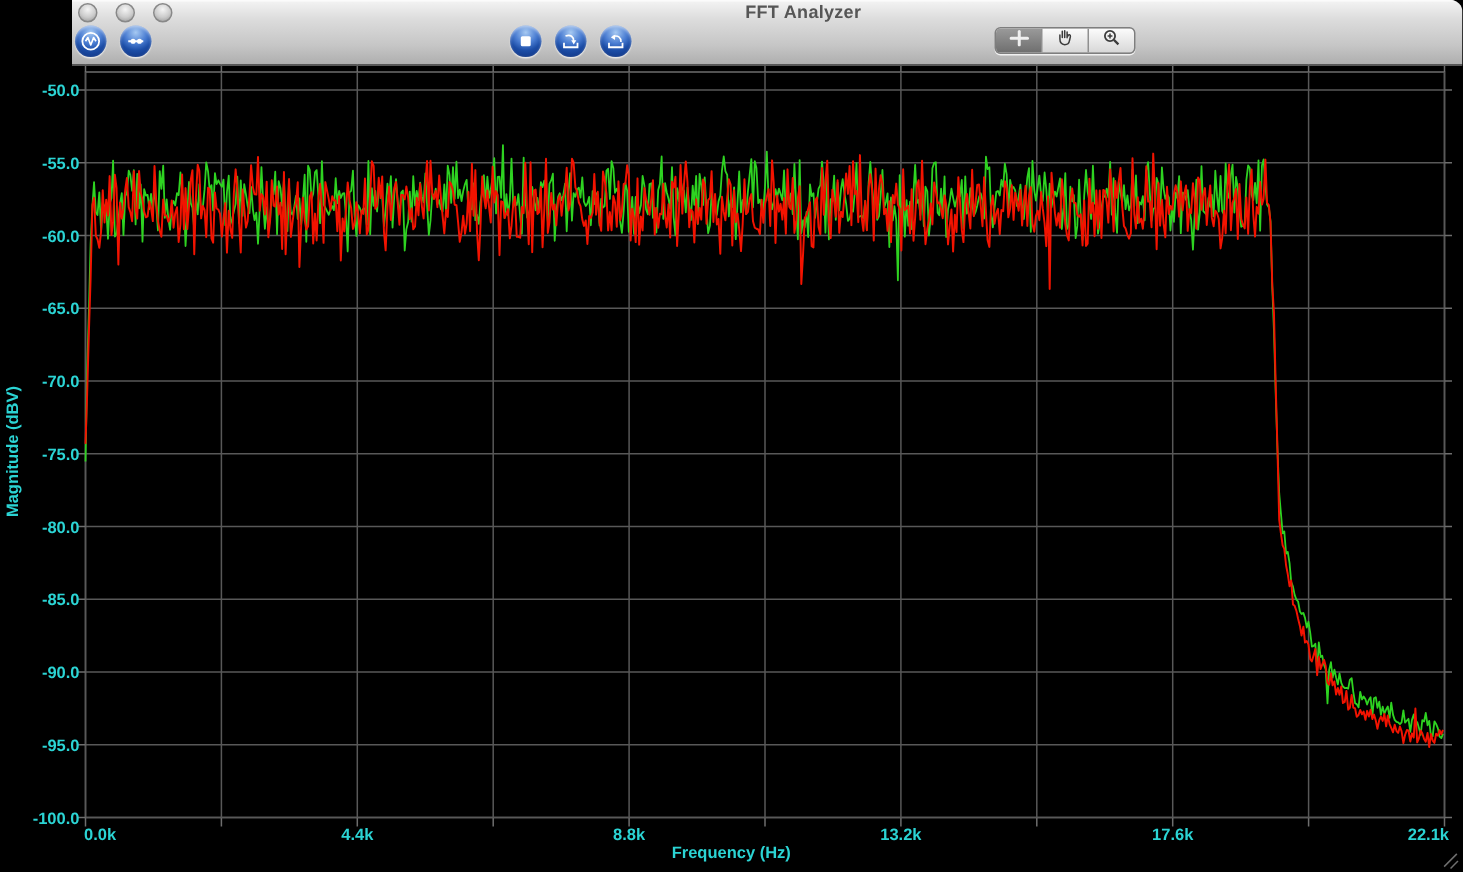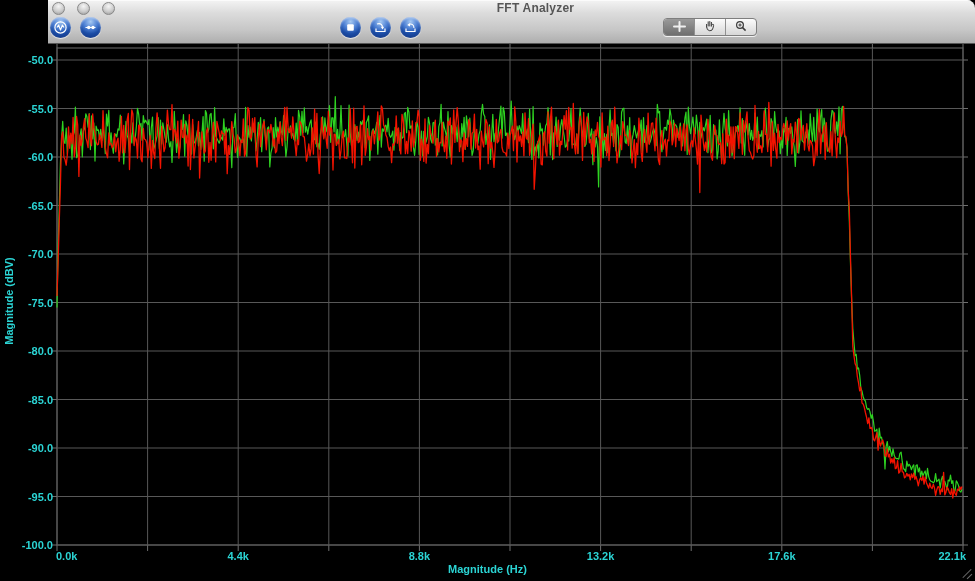--- a/index.html
+++ b/index.html
@@ -129,21 +129,21 @@
       <text x="53" y="549" fill="#2bd4d4" font-size="11px" font-weight="bold" font-family="&quot;Liberation Sans&quot;,sans-serif" text-anchor="end">-100.0</text>
       <text x="56" y="560" fill="#2bd4d4" font-size="11px" font-weight="bold" font-family="&quot;Liberation Sans&quot;,sans-serif" text-anchor="start">0.0k</text>
       <text x="238.2" y="560" fill="#2bd4d4" font-size="11px" font-weight="bold" font-family="&quot;Liberation Sans&quot;,sans-serif" text-anchor="middle">4.4k</text>
       <text x="419.4" y="560" fill="#2bd4d4" font-size="11px" font-weight="bold" font-family="&quot;Liberation Sans&quot;,sans-serif" text-anchor="middle">8.8k</text>
       <text x="600.6" y="560" fill="#2bd4d4" font-size="11px" font-weight="bold" font-family="&quot;Liberation Sans&quot;,sans-serif" text-anchor="middle">13.2k</text>
       <text x="781.8" y="560" fill="#2bd4d4" font-size="11px" font-weight="bold" font-family="&quot;Liberation Sans&quot;,sans-serif" text-anchor="middle">17.6k</text>
       <text x="966" y="560" fill="#2bd4d4" font-size="11px" font-weight="bold" font-family="&quot;Liberation Sans&quot;,sans-serif" text-anchor="end">22.1k</text>
       <polyline points="57.0,307.6 58.1,246.0 59.3,206.4 60.4,162.8 61.6,137.4 62.7,121.4 63.9,141.6 65.0,143.4 66.2,128.2 67.4,154.2 68.5,135.0 69.7,137.8 70.8,138.3 72.0,159.2 73.1,136.0 74.3,132.2 75.4,107.1 76.6,157.7 77.7,156.0 78.9,146.5 80.0,136.1 81.2,128.8 82.3,156.8 83.5,130.9 84.6,128.6 85.8,113.8 86.9,116.6 88.1,127.2 89.2,113.5 90.4,149.6 91.5,115.9 92.7,138.9 93.8,122.9 95.0,161.1 96.1,126.1 97.3,130.4 98.4,129.9 99.6,139.4 100.7,129.3 101.9,140.5 103.0,125.1 104.2,137.9 105.3,153.6 106.5,114.1 107.6,125.9 108.8,110.4 109.9,145.2 111.1,132.9 112.2,145.7 113.4,153.2 114.5,137.3 115.7,134.0 116.8,136.9 118.0,128.8 119.1,130.1 120.3,115.0 121.4,128.6 122.6,134.5 123.7,164.0 124.9,141.8 126.0,121.3 127.2,135.6 128.3,138.5 129.5,153.3 130.6,132.9 131.8,142.9 132.9,122.8 134.1,143.8 135.2,138.6 136.4,126.1 137.5,108.3 138.7,114.3 139.8,126.7 141.0,123.4 142.1,140.3 143.3,115.5 144.4,122.8 145.6,120.2 146.7,122.6 147.9,124.6 149.0,119.7 150.2,150.1 151.3,128.0 152.5,117.1 153.6,149.5 154.8,145.6 155.9,141.1 157.1,135.9 158.2,117.7 159.4,148.6 160.5,120.2 161.7,143.9 162.8,122.8 164.0,129.8 165.1,137.4 166.3,142.1 167.4,124.6 168.6,139.7 169.7,146.8 170.9,141.7 172.0,162.5 173.2,137.5 174.3,111.4 175.5,136.6 176.6,152.5 177.8,138.1 178.9,153.4 180.1,145.4 181.2,129.5 182.4,129.5 183.5,114.5 184.7,156.2 185.8,120.8 187.0,125.5 188.1,137.3 189.3,119.7 190.4,145.1 191.6,154.1 192.7,124.5 193.9,141.6 195.0,143.1 196.2,137.6 197.3,130.6 198.5,146.0 199.6,132.3 200.8,149.4 201.9,134.0 203.1,116.5 204.2,161.2 205.4,110.5 206.5,113.2 207.7,132.5 208.8,129.1 210.0,114.9 211.1,113.4 212.3,131.5 213.4,148.8 214.6,107.5 215.7,136.3 216.9,138.5 218.0,140.7 219.2,143.2 220.3,139.7 221.5,137.4 222.6,140.1 223.8,118.8 224.9,135.5 226.1,127.3 227.2,132.0 228.4,129.1 229.5,128.8 230.7,145.0 231.8,167.6 233.0,128.3 234.1,127.3 235.3,113.7 236.4,143.3 237.6,157.4 238.7,136.7 239.9,138.6 241.0,142.2 242.2,139.1 243.3,138.9 244.5,149.8 245.6,107.3 246.8,156.2 247.9,125.5 249.1,137.2 250.2,127.2 251.4,141.0 252.5,126.7 253.7,123.9 254.8,131.7 256.0,150.8 257.1,139.7 258.3,122.4 259.4,131.8 260.6,117.5 261.7,151.7 262.9,129.3 264.0,119.5 265.2,134.5 266.3,142.9 267.5,128.2 268.6,127.0 269.8,167.0 270.9,152.9 272.1,148.0 273.2,127.7 274.4,147.8 275.5,117.5 276.7,136.9 277.8,127.2 279.0,133.8 280.1,121.7 281.3,131.1 282.4,134.9 283.6,115.6 284.7,136.6 285.9,156.6 287.0,147.1 288.2,128.7 289.3,132.3 290.5,125.8 291.6,136.3 292.8,133.4 293.9,139.3 295.1,141.0 296.2,123.0 297.4,141.5 298.5,110.4 299.7,116.8 300.8,135.3 302.0,111.4 303.1,132.7 304.3,107.8 305.4,132.1 306.5,126.5 307.7,134.1 308.8,127.4 310.0,122.7 311.1,119.9 312.3,141.1 313.4,139.1 314.6,139.6 315.7,122.2 316.9,146.8 318.0,143.2 319.2,149.3 320.3,134.9 321.5,127.7 322.6,116.8 323.8,137.6 324.9,117.8 326.1,131.9 327.2,126.3 328.4,118.3 329.5,105.5 330.7,142.3 331.8,117.9 333.0,117.8 334.1,131.9 335.3,96.7 336.4,145.3 337.6,129.4 338.7,143.6 339.9,133.4 341.0,105.7 342.2,137.9 343.3,134.7 344.5,136.7 345.6,129.5 346.8,144.4 347.9,155.9 349.1,105.1 350.2,132.6 351.4,145.1 352.5,142.2 353.7,138.4 354.8,124.6 356.0,132.6 357.1,140.3 358.3,132.0 359.4,141.0 360.6,121.5 361.7,124.7 362.9,120.4 364.0,128.4 365.2,147.4 366.3,122.6 367.5,120.1 368.6,115.8 369.8,160.5 370.9,141.1 372.1,131.1 373.2,128.8 374.4,133.5 375.5,130.3 376.7,122.4 377.8,154.2 379.0,127.2 380.1,115.4 381.3,147.1 382.4,128.8 383.6,131.2 384.7,126.5 385.9,125.1 387.0,131.8 388.2,118.3 389.3,134.5 390.5,137.3 391.6,135.6 392.8,131.2 393.9,150.2 395.1,127.4 396.2,136.0 397.4,128.8 398.5,130.0 399.7,150.3 400.8,132.6 402.0,138.4 403.1,137.4 404.3,113.8 405.4,112.5 406.6,132.6 407.7,107.4 408.9,112.1 410.0,128.5 411.2,125.8 412.3,129.2 413.5,147.9 414.6,155.3 415.8,140.4 416.9,121.8 418.1,127.1 419.2,154.5 420.4,143.5 421.5,131.2 422.7,155.9 423.8,131.3 425.0,132.6 426.1,142.1 427.3,136.8 428.4,117.3 429.6,123.7 430.7,139.4 431.9,142.8 433.0,122.7 434.2,122.2 435.3,145.2 436.5,138.6 437.6,155.0 438.8,126.6 439.9,122.7 441.1,104.3 442.2,145.9 443.4,122.1 444.5,128.1 445.7,132.6 446.8,139.3 448.0,111.5 449.1,145.0 450.3,156.9 451.4,125.5 452.6,134.0 453.7,119.3 454.9,127.0 456.0,127.0 457.2,141.6 458.3,124.9 459.5,137.2 460.6,146.8 461.8,123.7 462.9,136.6 464.1,117.3 465.2,149.3 466.4,115.9 467.5,123.6 468.7,136.8 469.8,118.2 471.0,139.7 472.1,155.4 473.3,150.4 474.4,128.2 475.6,141.1 476.7,139.1 477.9,143.3 479.0,134.4 480.2,130.3 481.3,113.7 482.5,104.3 483.6,114.1 484.8,116.6 485.9,144.3 487.1,133.5 488.2,138.1 489.4,124.9 490.5,159.4 491.7,134.6 492.8,114.3 494.0,141.6 495.1,133.5 496.3,132.6 497.4,142.7 498.6,127.8 499.7,117.3 500.9,106.1 502.0,138.2 503.2,107.5 504.3,112.0 505.5,135.4 506.6,133.1 507.8,139.2 508.9,140.0 510.1,123.0 511.2,101.1 512.4,133.7 513.5,129.5 514.7,139.6 515.8,134.9 517.0,126.1 518.1,131.5 519.3,125.7 520.4,129.3 521.6,133.5 522.7,113.6 523.9,142.6 525.0,126.4 526.2,136.2 527.3,129.0 528.5,142.7 529.6,109.2 530.8,137.1 531.9,159.5 533.1,106.7 534.2,155.5 535.4,146.8 536.5,151.4 537.7,141.3 538.8,158.0 540.0,123.0 541.1,130.8 542.3,128.8 543.4,145.2 544.6,135.0 545.7,125.7 546.9,123.4 548.0,107.7 549.2,122.9 550.3,155.1 551.5,116.1 552.6,159.6 553.8,132.8 554.9,134.1 556.1,117.1 557.2,146.5 558.4,121.7 559.5,140.2 560.7,126.0 561.8,119.5 563.0,129.2 564.1,135.9 565.3,147.2 566.4,146.0 567.6,139.6 568.7,141.1 569.9,127.8 571.0,108.7 572.2,144.8 573.3,144.3 574.5,143.8 575.6,145.5 576.8,134.0 577.9,153.3 579.1,121.7 580.2,108.0 581.4,124.6 582.5,137.0 583.7,128.2 584.8,146.5 586.0,144.1 587.1,130.4 588.3,113.3 589.4,138.7 590.6,134.6 591.7,128.9 592.9,164.7 594.0,131.6 595.2,147.0 596.3,137.5 597.5,146.8 598.6,186.9 599.8,116.8 600.9,150.9 602.1,130.0 603.2,157.8 604.4,133.5 605.5,150.5 606.7,134.4 607.8,152.7 609.0,128.0 610.1,109.9 611.3,135.4 612.4,133.2 613.6,143.4 614.7,127.2 615.9,150.8 617.0,124.5 618.2,127.5 619.3,157.0 620.5,144.3 621.6,112.2 622.8,108.6 623.9,108.2 625.1,141.8 626.2,143.5 627.4,125.8 628.5,144.3 629.7,117.6 630.8,158.0 632.0,139.6 633.1,134.4 634.3,125.7 635.4,131.7 636.6,137.8 637.7,133.2 638.9,128.8 640.0,130.9 641.2,120.0 642.3,152.3 643.5,117.6 644.6,142.4 645.8,137.9 646.9,125.5 648.1,134.6 649.2,143.9 650.4,141.3 651.5,137.0 652.7,131.3 653.8,128.8 655.0,133.7 656.1,145.7 657.3,104.4 658.4,112.8 659.6,111.5 660.7,141.3 661.9,151.6 663.0,139.0 664.2,127.9 665.3,127.3 666.5,130.3 667.6,120.0 668.8,124.5 669.9,109.1 671.1,116.2 672.2,140.8 673.4,120.0 674.5,125.4 675.7,124.7 676.8,127.0 678.0,137.4 679.1,130.8 680.3,123.1 681.4,138.3 682.6,146.0 683.7,131.4 684.9,118.2 686.0,112.1 687.2,154.5 688.3,107.2 689.5,126.9 690.6,133.7 691.8,124.9 692.9,117.1 694.1,130.2 695.2,133.9 696.4,115.0 697.5,126.0 698.7,143.6 699.8,122.4 701.0,138.2 702.1,132.3 703.3,127.7 704.4,131.0 705.6,124.6 706.7,119.0 707.9,152.7 709.0,138.6 710.2,115.4 711.3,152.8 712.5,150.4 713.6,124.5 714.8,134.3 715.9,130.0 717.1,158.8 718.2,150.6 719.4,119.8 720.5,144.4 721.7,160.0 722.8,130.3 724.0,113.3 725.1,127.8 726.3,134.6 727.4,146.0 728.6,110.5 729.7,135.7 730.9,134.5 732.0,155.8 733.2,149.2 734.3,138.8 735.5,131.8 736.6,130.8 737.8,125.7 738.9,131.7 740.1,107.9 741.2,143.1 742.4,118.7 743.5,141.6 744.7,155.3 745.8,121.3 747.0,128.5 748.1,135.0 749.3,123.5 750.4,139.4 751.6,130.3 752.7,140.3 753.9,136.8 755.0,113.0 756.2,137.5 757.3,117.0 758.5,148.8 759.6,134.7 760.8,136.3 761.9,130.7 763.1,146.9 764.2,113.8 765.4,108.1 766.5,127.7 767.7,147.2 768.8,139.6 770.0,138.3 771.1,118.6 772.3,122.6 773.4,145.4 774.6,111.6 775.7,125.8 776.9,132.5 778.0,129.4 779.2,131.6 780.3,153.7 781.5,138.3 782.6,147.9 783.8,128.2 784.9,132.0 786.1,117.4 787.2,155.4 788.4,128.4 789.5,129.1 790.7,133.3 791.8,126.8 793.0,139.6 794.1,146.6 795.3,166.4 796.4,144.3 797.6,119.7 798.7,153.1 799.9,141.7 801.0,110.8 802.2,140.8 803.3,141.9 804.5,143.3 805.6,132.0 806.8,137.9 807.9,129.9 809.1,144.3 810.2,113.8 811.4,131.1 812.5,141.1 813.7,117.3 814.8,140.8 816.0,143.1 817.1,109.0 818.3,128.1 819.4,132.0 820.6,116.6 821.7,109.7 822.9,141.7 824.0,118.0 825.2,125.0 826.3,141.2 827.5,151.2 828.6,150.7 829.8,149.0 830.9,120.1 832.1,110.3 833.2,112.0 834.4,129.9 835.5,133.5 836.7,121.9 837.8,135.5 839.0,106.9 840.1,153.8 841.3,110.3 842.4,106.3 843.6,124.0 844.7,136.4 845.9,138.3 847.0,147.6 848.2,191.9 849.3,220.4 850.5,263.7 851.6,298.7 852.8,328.8 853.9,341.7 855.1,355.6 856.2,354.3 857.4,369.0 858.5,367.9 859.7,375.4 860.8,387.9 862.0,391.1 863.1,396.6 864.3,399.8 865.4,401.0 866.6,407.6 867.7,409.3 868.9,408.6 870.0,411.9 871.2,418.4 872.3,414.5 873.5,421.9 874.6,431.1 875.8,430.6 876.9,429.2 878.1,447.4 879.2,428.2 880.4,438.0 881.5,437.2 882.7,443.3 883.8,446.3 885.0,468.9 886.1,446.6 887.3,441.5 888.4,451.8 889.6,446.4 890.7,451.6 891.9,456.3 893.0,448.9 894.2,455.3 895.3,457.7 896.5,458.7 897.6,458.6 898.8,459.1 899.9,453.3 901.1,452.1 902.2,461.2 903.4,468.8 904.5,469.4 905.7,471.6 906.8,461.2 908.0,466.3 909.1,464.3 910.3,466.1 911.4,469.7 912.6,466.5 913.7,464.8 914.9,477.4 916.0,465.5 917.2,464.8 918.3,471.9 919.5,467.8 920.6,476.6 921.8,471.1 922.9,475.9 924.1,473.0 925.2,471.0 926.4,478.6 927.5,468.4 928.7,476.6 929.8,479.9 931.0,481.3 932.1,481.6 933.3,482.8 934.4,481.6 935.6,473.6 936.7,481.7 937.9,480.4 939.0,479.2 940.2,487.9 941.3,479.9 942.5,476.3 943.6,482.3 944.8,481.4 945.9,485.1 947.1,489.9 948.2,480.1 949.4,481.0 950.5,475.2 951.7,483.5 952.8,480.6 954.0,490.8 955.1,490.9 956.3,480.9 957.4,482.6 958.6,485.6 959.7,491.0 960.9,492.1 962.0,489.2" fill="none" stroke="#2ed321" stroke-width="1.2" stroke-linejoin="round"></polyline>
       <polyline points="57.0,295.9 58.1,262.6 59.3,220.1 60.4,185.8 61.6,136.7 62.7,131.9 63.9,157.2 65.0,159.5 66.2,165.2 67.4,154.2 68.5,126.8 69.7,148.3 70.8,133.1 72.0,143.7 73.1,117.4 74.3,156.7 75.4,147.9 76.6,116.5 77.7,125.2 78.9,176.4 80.0,135.2 81.2,145.7 82.3,139.1 83.5,126.4 84.6,118.7 85.8,138.1 86.9,141.4 88.1,147.5 89.2,114.1 90.4,139.3 91.5,145.7 92.7,114.0 93.8,127.9 95.0,133.1 96.1,141.2 97.3,144.9 98.4,144.3 99.6,134.3 100.7,138.6 101.9,147.4 103.0,110.7 104.2,135.2 105.3,147.2 106.5,153.8 107.6,157.8 108.8,133.0 109.9,143.6 111.1,143.7 112.2,147.9 113.4,144.7 114.5,133.6 115.7,151.8 116.8,142.3 118.0,138.1 119.1,161.3 120.3,149.4 121.4,116.3 122.6,152.8 123.7,125.4 124.9,152.7 126.0,137.8 127.2,119.6 128.3,113.5 129.5,169.5 130.6,131.9 131.8,109.8 132.9,113.9 134.1,145.6 135.2,137.3 136.4,140.0 137.5,158.1 138.7,125.1 139.8,126.1 141.0,159.0 142.1,161.8 143.3,128.3 144.4,139.0 145.6,139.7 146.7,142.5 147.9,157.7 149.0,145.5 150.2,135.4 151.3,168.4 152.5,140.5 153.6,152.5 154.8,158.6 155.9,128.9 157.1,112.9 158.2,126.1 159.4,148.8 160.5,168.3 161.7,126.3 162.8,138.4 164.0,151.7 165.1,147.5 166.3,130.6 167.4,110.1 168.6,124.9 169.7,129.6 170.9,129.7 172.0,104.6 173.2,140.4 174.3,129.4 175.5,131.3 176.6,142.8 177.8,121.1 178.9,158.2 180.1,146.7 181.2,120.2 182.4,137.1 183.5,137.7 184.7,124.3 185.8,143.1 187.0,135.1 188.1,166.0 189.3,114.6 190.4,169.5 191.6,139.3 192.7,119.3 193.9,157.9 195.0,148.2 196.2,138.9 197.3,135.4 198.5,121.5 199.6,178.0 200.8,149.7 201.9,131.8 203.1,146.5 204.2,153.1 205.4,150.9 206.5,131.0 207.7,128.1 208.8,162.3 210.0,142.4 211.1,160.3 212.3,132.6 213.4,122.5 214.6,137.9 215.7,161.9 216.9,121.4 218.0,126.9 219.2,132.9 220.3,140.3 221.5,130.8 222.6,133.6 223.8,133.6 224.9,154.1 226.1,130.8 227.2,173.7 228.4,145.6 229.5,154.3 230.7,139.4 231.8,121.6 233.0,133.3 234.1,138.6 235.3,152.6 236.4,149.0 237.6,134.8 238.7,141.8 239.9,155.6 241.0,140.4 242.2,142.6 243.3,119.0 244.5,156.3 245.6,153.1 246.8,129.7 247.9,107.5 249.1,110.5 250.2,139.1 251.4,137.1 252.5,118.5 253.7,132.1 254.8,117.6 256.0,154.7 257.1,166.9 258.3,138.3 259.4,124.5 260.6,146.7 261.7,133.5 262.9,125.1 264.0,121.3 265.2,136.1 266.3,149.8 267.5,129.9 268.6,130.0 269.8,132.9 270.9,124.3 272.1,131.8 273.2,146.1 274.4,138.9 275.5,152.9 276.7,151.0 277.8,131.9 279.0,143.5 280.1,122.4 281.3,137.9 282.4,145.6 283.6,122.4 284.7,107.3 285.9,140.3 287.0,107.2 288.2,129.1 289.3,132.7 290.5,127.3 291.6,138.1 292.8,117.0 293.9,131.4 295.1,144.4 296.2,155.6 297.4,140.0 298.5,144.7 299.7,121.3 300.8,122.8 302.0,127.4 303.1,136.5 304.3,136.8 305.4,148.1 306.5,161.2 307.7,154.7 308.8,143.8 310.0,155.9 311.1,148.9 312.3,127.9 313.4,154.1 314.6,109.2 315.7,143.8 316.9,113.4 318.0,154.3 319.2,173.5 320.3,151.1 321.5,117.6 322.6,130.9 323.8,138.9 324.9,127.0 326.1,138.7 327.2,148.3 328.4,111.2 329.5,135.0 330.7,127.3 331.8,130.1 333.0,170.1 334.1,134.2 335.3,134.7 336.4,145.4 337.6,142.3 338.7,139.4 339.9,158.9 341.0,150.6 342.2,135.5 343.3,131.1 344.5,157.8 345.6,157.9 346.8,158.5 347.9,138.0 349.1,142.1 350.2,108.5 351.4,139.5 352.5,162.8 353.7,108.1 354.8,168.1 356.0,127.0 357.1,126.4 358.3,142.7 359.4,141.6 360.6,124.6 361.7,164.8 362.9,139.0 364.0,105.8 365.2,155.3 366.3,148.2 367.5,128.7 368.6,139.7 369.8,136.3 370.9,150.2 372.1,132.9 373.2,130.2 374.4,143.8 375.5,132.4 376.7,128.1 377.8,111.8 379.0,140.4 380.1,135.9 381.3,105.8 382.4,108.4 383.6,124.9 384.7,127.4 385.9,135.0 387.0,137.4 388.2,146.4 389.3,150.6 390.5,147.0 391.6,162.7 392.8,144.0 393.9,145.3 395.1,141.6 396.2,116.0 397.4,143.1 398.5,127.8 399.7,148.3 400.8,153.9 402.0,114.3 403.1,120.0 404.3,129.1 405.4,153.6 406.6,141.4 407.7,153.5 408.9,130.7 410.0,135.0 411.2,151.2 412.3,120.9 413.5,146.9 414.6,140.9 415.8,122.7 416.9,122.6 418.1,110.1 419.2,116.6 420.4,160.3 421.5,139.1 422.7,145.6 423.8,161.4 425.0,118.9 426.1,163.1 427.3,144.4 428.4,153.6 429.6,125.3 430.7,132.7 431.9,136.3 433.0,143.2 434.2,132.3 435.3,120.1 436.5,156.5 437.6,138.6 438.8,151.9 439.9,142.5 441.1,142.8 442.2,122.5 443.4,143.7 444.5,151.7 445.7,136.1 446.8,158.3 448.0,121.2 449.1,125.1 450.3,117.8 451.4,164.0 452.6,141.2 453.7,110.0 454.9,142.4 456.0,122.6 457.2,107.6 458.3,121.3 459.5,151.5 460.6,139.7 461.8,141.2 462.9,161.7 464.1,132.9 465.2,149.1 466.4,138.6 467.5,146.4 468.7,119.7 469.8,122.9 471.0,149.2 472.1,133.4 473.3,131.9 474.4,114.1 475.6,148.0 476.7,129.3 477.9,149.7 479.0,146.0 480.2,169.2 481.3,131.1 482.5,141.3 483.6,146.9 484.8,131.8 485.9,119.5 487.1,123.1 488.2,163.7 489.4,126.8 490.5,148.1 491.7,142.4 492.8,152.9 494.0,167.4 495.1,149.6 496.3,119.5 497.4,142.7 498.6,141.2 499.7,132.9 500.9,129.4 502.0,147.5 503.2,151.8 504.3,152.5 505.5,153.0 506.6,156.1 507.8,133.2 508.9,148.5 510.1,135.7 511.2,131.2 512.4,126.2 513.5,150.7 514.7,106.9 515.8,121.7 517.0,162.0 518.1,130.4 519.3,141.1 520.4,135.9 521.6,146.4 522.7,132.0 523.9,155.8 525.0,112.9 526.2,137.8 527.3,139.5 528.5,118.7 529.6,155.3 530.8,147.8 531.9,131.9 533.1,124.2 534.2,189.3 535.4,169.0 536.5,145.3 537.7,143.2 538.8,139.1 540.0,134.8 541.1,164.1 542.3,164.9 543.4,133.8 544.6,131.7 545.7,151.3 546.9,156.1 548.0,112.0 549.2,143.2 550.3,120.8 551.5,107.1 552.6,147.8 553.8,158.7 554.9,126.5 556.1,134.4 557.2,144.5 558.4,120.2 559.5,155.2 560.7,141.1 561.8,144.7 563.0,129.9 564.1,115.6 565.3,129.2 566.4,110.6 567.6,150.1 568.7,107.5 569.9,129.3 571.0,127.3 572.2,148.1 573.3,103.4 574.5,145.5 575.6,153.9 576.8,133.9 577.9,153.5 579.1,124.7 580.2,116.1 581.4,126.9 582.5,160.4 583.7,112.4 584.8,145.3 586.0,125.9 587.1,116.8 588.3,122.6 589.4,142.8 590.6,139.2 591.7,153.9 592.9,134.1 594.0,161.4 595.2,130.0 596.3,135.6 597.5,122.4 598.6,136.4 599.8,139.2 600.9,167.0 602.1,112.8 603.2,140.1 604.4,138.9 605.5,137.2 606.7,155.7 607.8,126.1 609.0,160.5 610.1,144.9 611.3,123.9 612.4,120.1 613.6,146.5 614.7,107.2 615.9,140.8 617.0,162.8 618.2,152.5 619.3,146.8 620.5,135.6 621.6,149.6 622.8,121.7 623.9,127.6 625.1,135.5 626.2,135.0 627.4,139.6 628.5,145.5 629.7,130.3 630.8,136.4 632.0,162.9 633.1,151.4 634.3,139.7 635.4,167.7 636.6,143.2 637.7,154.7 638.9,118.1 640.0,134.6 641.2,153.2 642.3,161.4 643.5,135.8 644.6,129.3 645.8,142.3 646.9,152.3 648.1,113.2 649.2,144.1 650.4,135.2 651.5,123.3 652.7,123.0 653.8,137.0 655.0,150.8 656.1,118.1 657.3,141.4 658.4,160.2 659.6,164.6 660.7,137.4 661.9,130.3 663.0,149.2 664.2,142.0 665.3,139.2 666.5,156.1 667.6,140.0 668.8,140.8 669.9,120.8 671.1,125.2 672.2,144.9 673.4,139.2 674.5,123.4 675.7,146.6 676.8,128.5 678.0,134.4 679.1,140.5 680.3,126.7 681.4,150.3 682.6,134.6 683.7,123.9 684.9,150.6 686.0,130.3 687.2,124.8 688.3,149.2 689.5,154.5 690.6,144.0 691.8,140.5 692.9,146.8 694.1,128.0 695.2,139.3 696.4,149.0 697.5,164.1 698.7,131.0 699.8,192.6 701.0,115.1 702.1,128.2 703.3,142.1 704.4,150.3 705.6,142.2 706.7,151.8 707.9,119.5 709.0,131.6 710.2,149.4 711.3,156.8 712.5,160.3 713.6,134.7 714.8,125.7 715.9,135.0 717.1,135.5 718.2,143.2 719.4,144.5 720.5,142.8 721.7,163.6 722.8,133.7 724.0,164.0 725.1,162.5 726.3,119.1 727.4,142.1 728.6,135.1 729.7,157.5 730.9,126.9 732.0,152.5 733.2,127.0 734.3,158.7 735.5,126.6 736.6,127.2 737.8,134.7 738.9,148.4 740.1,112.9 741.2,128.0 742.4,154.3 743.5,120.7 744.7,132.0 745.8,121.2 747.0,112.0 748.1,137.1 749.3,150.6 750.4,152.4 751.6,156.7 752.7,159.1 753.9,155.5 755.0,105.5 756.2,142.7 757.3,152.3 758.5,131.5 759.6,148.4 760.8,145.8 761.9,152.5 763.1,138.8 764.2,110.9 765.4,134.4 766.5,134.1 767.7,151.5 768.8,102.4 770.0,130.1 771.1,166.2 772.3,121.9 773.4,150.4 774.6,133.2 775.7,149.1 776.9,158.2 778.0,124.5 779.2,142.6 780.3,137.3 781.5,139.8 782.6,129.3 783.8,123.5 784.9,128.2 786.1,144.4 787.2,120.9 788.4,140.2 789.5,129.5 790.7,123.6 791.8,153.9 793.0,139.4 794.1,142.1 795.3,122.1 796.4,132.8 797.6,152.5 798.7,118.3 799.9,120.6 801.0,139.9 802.2,130.0 803.3,125.4 804.5,150.0 805.6,135.9 806.8,123.7 807.9,145.1 809.1,150.9 810.2,140.4 811.4,142.2 812.5,146.0 813.7,165.6 814.8,158.7 816.0,140.4 817.1,155.5 818.3,124.5 819.4,109.7 820.6,153.5 821.7,135.2 822.9,131.9 824.0,126.0 825.2,159.3 826.3,122.7 827.5,146.0 828.6,149.7 829.8,152.3 830.9,131.7 832.1,155.9 833.2,125.4 834.4,113.0 835.5,142.7 836.7,157.7 837.8,137.9 839.0,142.5 840.1,121.3 841.3,136.4 842.4,132.7 843.6,106.4 844.7,135.3 845.9,136.7 847.0,148.4 848.2,190.5 849.3,208.3 850.5,257.9 851.6,297.5 852.8,346.4 853.9,355.3 855.1,363.6 856.2,365.9 857.4,377.0 858.5,382.7 859.7,390.8 860.8,387.0 862.0,403.0 863.1,403.9 864.3,407.3 865.4,412.5 866.6,417.3 867.7,423.7 868.9,417.8 870.0,428.4 871.2,427.4 872.3,429.6 873.5,439.4 874.6,440.9 875.8,436.7 876.9,432.6 878.1,450.1 879.2,438.0 880.4,446.0 881.5,443.0 882.7,439.9 883.8,444.0 885.0,455.1 886.1,456.5 887.3,448.9 888.4,456.9 889.6,454.3 890.7,463.0 891.9,458.7 893.0,463.2 894.2,457.7 895.3,468.7 896.5,467.9 897.6,460.6 898.8,473.1 899.9,471.9 901.1,463.3 902.2,471.7 903.4,472.3 904.5,477.9 905.7,476.7 906.8,473.3 908.0,476.2 909.1,474.4 910.3,479.9 911.4,473.9 912.6,477.7 913.7,473.1 914.9,479.4 916.0,476.4 917.2,480.5 918.3,485.9 919.5,480.1 920.6,477.7 921.8,480.6 922.9,475.9 924.1,484.2 925.2,477.0 926.4,482.7 927.5,485.2 928.7,488.2 929.8,483.2 931.0,487.4 932.1,488.6 933.3,484.3 934.4,487.6 935.6,495.4 936.7,490.0 937.9,486.7 939.0,487.0 940.2,494.3 941.3,488.9 942.5,491.7 943.6,472.3 944.8,494.9 945.9,492.4 947.1,487.0 948.2,488.9 949.4,492.7 950.5,494.5 951.7,488.6 952.8,498.0 954.0,489.3 955.1,493.7 956.3,495.3 957.4,489.2 958.6,490.4 959.7,486.8 960.9,489.5 962.0,486.6" fill="none" stroke="#f31300" stroke-width="1.3" stroke-linejoin="round"></polyline>
     </svg>
-  <div class="axis-title-x">Magnitude (Hz)</div>
+  <div class="axis-title-x">Frequency (Hz)</div>
   <div class="axis-title-y">Magnitude (dBV)</div>
 
   <div class="chrome">
     <div class="win-title">FFT Analyzer</div>
     <div class="traffic">
       <div class="tl" style="left:0"></div>
       <div class="tl" style="left:25px"></div>
       <div class="tl" style="left:50px"></div>
     </div>
     <div class="pill"></div>

